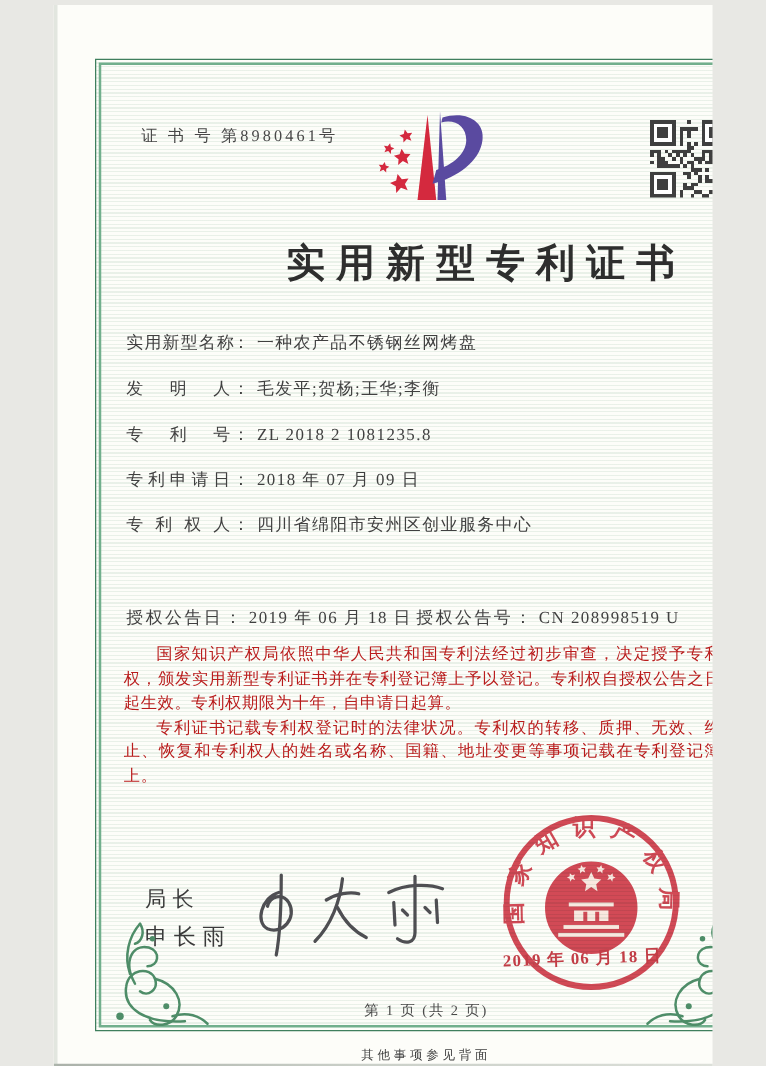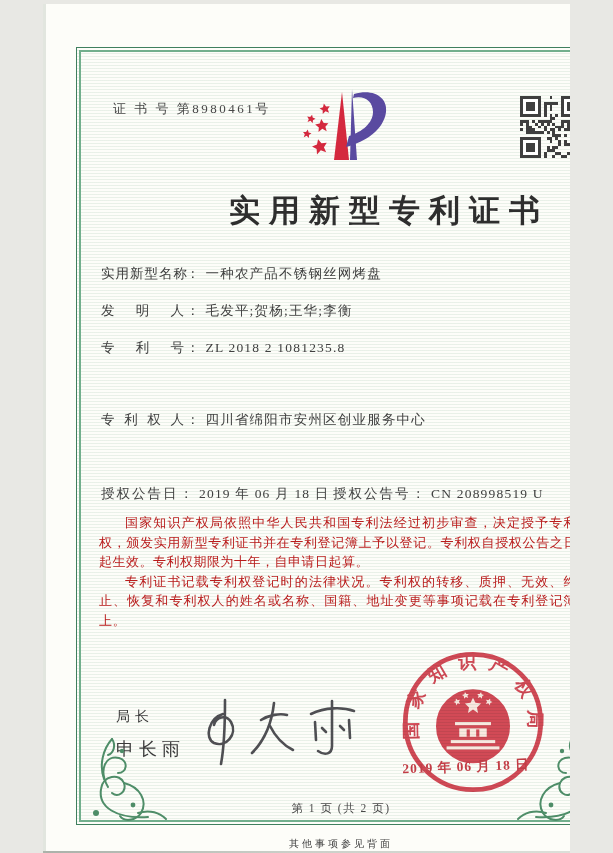--- a/index.html
+++ b/index.html
@@ -22,21 +22,21 @@
   .title{left:33px;top:186px;width:530px;text-align:center;font-size:31px;
     font-weight:bold;letter-spacing:9px;color:#2e2e2e;padding-left:48px;}
   .frow{left:58px;width:480px;font-size:13.5px;color:#404040;white-space:nowrap;}
   .flabel{display:inline-block;width:84px;text-align:justify;text-align-last:justify;letter-spacing:1px;}
   .fcolon{margin:0 6px 0 1px;}
   .fvalue{letter-spacing:1.2px;}
   .grant2{position:absolute;left:232px;top:0;}
   .paras{left:56px;top:509px;width:478px;font-size:13px;line-height:19.5px;
     text-align:justify;color:#b91c1c;letter-spacing:.5px;}
   .paras p{margin:0;text-indent:2em;}
-  .sig-role{left:73px;top:704px;font-size:14px;letter-spacing:5px;color:#3a3a3a;}
+  .sig-role{left:73px;top:704px;font-size:17px;letter-spacing:5px;color:#3a3a3a;}
   .sig-name{left:73px;top:733px;font-size:18px;letter-spacing:5px;color:#3a3a3a;}
   .sig-script{left:150px;top:690px;width:178px;height:78px;}
   .seal{left:356px;top:644px;width:148px;height:148px;mix-blend-mode:multiply;opacity:.95;}
   .seal-date{left:350px;top:754px;width:146px;text-align:center;font-size:13.5px;
     font-weight:bold;color:#c23d46;letter-spacing:1px;transform:rotate(-2deg);}
   .page-num{left:33px;top:797px;width:530px;text-align:center;font-size:11.5px;
     letter-spacing:1.5px;color:#4a4a4a;}
   .back-note{left:33px;top:833px;width:530px;text-align:center;font-size:10px;
     letter-spacing:3px;color:#3f3f3f;}
   .corner{width:96px;height:94px;}
@@ -207,20 +207,23 @@
 
   <div class="abs frow" style="top:298px">
     <span class="flabel">发明人</span><span class="fcolon">：</span><span class="fvalue">毛发平;贺杨;王华;李衡</span>
   </div>
   <div class="abs frow" style="top:261px">
     <span class="flabel">实用新型名称</span><span class="fcolon">：</span><span class="fvalue">一种农产品不锈钢丝网烤盘</span>
   </div>
   <div class="abs frow" style="top:335px">
     <span class="flabel">专利号</span><span class="fcolon">：</span><span class="fvalue">ZL 2018 2 1081235.8</span>
   </div>
+  <div class="abs frow" style="top:371px">
+    <span class="flabel">专利申请日</span><span class="fcolon">：</span><span class="fvalue">2018 年 07 月 09 日</span>
+  </div>
   <div class="abs frow" style="top:407px">
     <span class="flabel">专利权人</span><span class="fcolon">：</span><span class="fvalue">四川省绵阳市安州区创业服务中心</span>
   </div>
   <div class="abs frow" style="top:481px">
     <span style="letter-spacing:2px">授权公告日</span><span class="fcolon">：</span><span class="fvalue">2019 年 06 月 18 日</span>
     <span class="grant2">
       <span style="letter-spacing:2px">授权公告号</span><span class="fcolon">：</span><span class="fvalue">CN 208998519 U</span>
     </span>
   </div>
 

